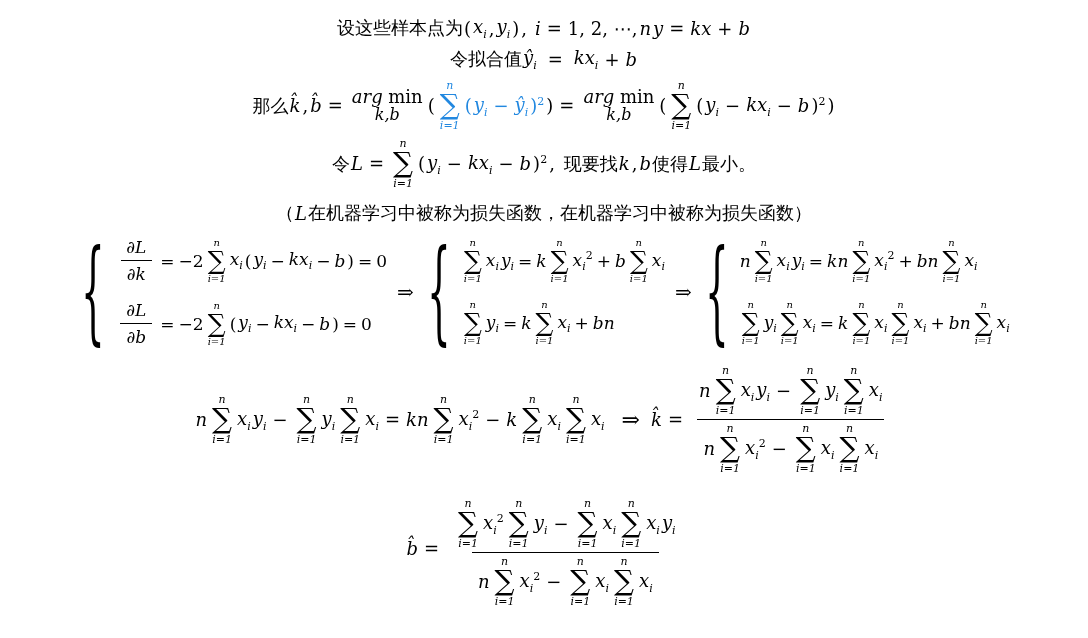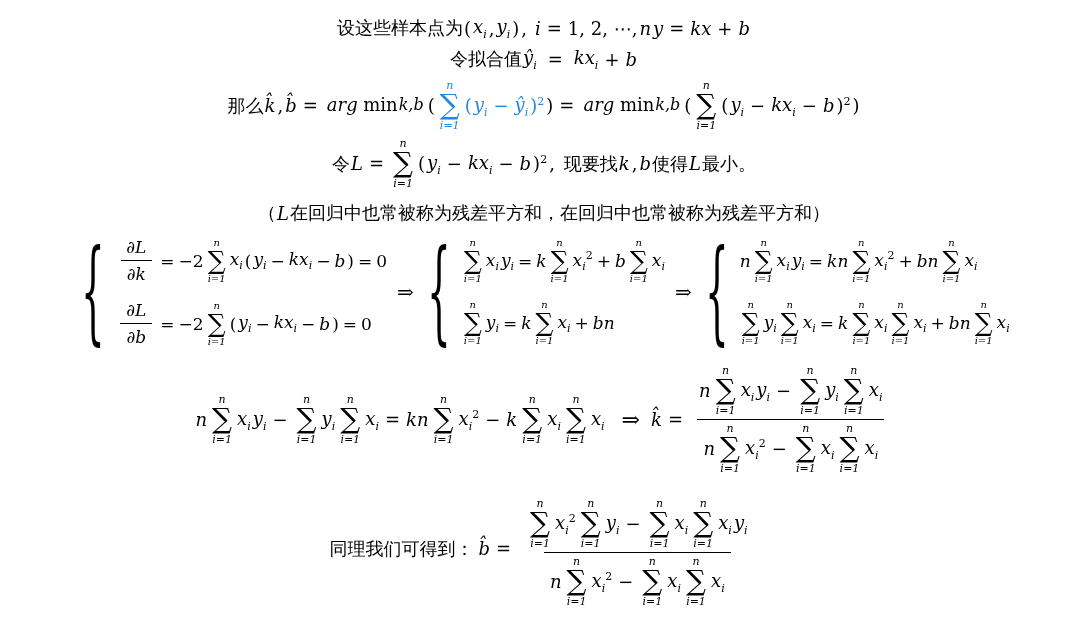--- a/index.html
+++ b/index.html
@@ -27,21 +27,21 @@
   .sum .bot{font-size:11px;font-style:italic;margin-top:1px;}
   .frac{display:inline-flex;flex-direction:column;align-items:center;margin:0 5px;vertical-align:middle;}
   .frac .num{padding:0 5px 3px;}
   .frac .den{border-top:1.5px solid currentColor;padding:3px 5px 0;}
   .cases{display:inline-flex;align-items:center;}
   .brace{
     display:inline-block;font-size:44px;line-height:1;font-style:normal;
     transform:scale(0.85,2.55);transform-origin:center;margin:0 8px 0 2px;font-weight:400;
   }
   .rows{display:inline-flex;flex-direction:column;align-items:flex-start;gap:16px;}
-  .argmin{display:inline-flex;flex-direction:row;align-items:center;line-height:1.05;margin:3px 3px;text-align:center;}
+  .argmin{display:inline-flex;flex-direction:column;align-items:center;line-height:1.05;margin:3px 3px;text-align:center;}
   .argmin .bot{font-size:16px;font-style:italic;}
   .sp{display:inline-block;}
   .tight{font-size:17px;}
   .tight .sum .sig{font-size:25px;}
   .tight .sum .top,.tight .sum .bot{font-size:10px;}
   .tight .op{margin:0 3px;}
   .tight .imp{margin:0 9px;font-size:20px;}
   .tight .sum{margin:0 3px;}
   .l1{margin-top:4px;}
   .l2{margin-top:7px;justify-content:center;}
@@ -160,21 +160,21 @@
         <span class="mi">b</span>
         <span class="mtext">使得</span>
         <span class="mi">L</span>
         <span class="mtext">最小。</span>
       </span>
     </div>
   <div class="mline l5">
       <span class="mrow">
         <span class="mtext">（</span>
         <span class="mi">L</span>
-        <span class="mtext">在回归中也常被称为残差平方和，在回归中也常被称为残差平方和）</span>
+        <span class="mtext">在机器学习中被称为损失函数，在机器学习中被称为损失函数）</span>
       </span>
     </div>
   <div class="mline l6 tight">
       <span class="mrow">
         <span class="cases">
           <span class="brace">{</span>
           <span class="rows">
             <span class="mrow">
               <span class="frac">
                 <span class="num"><span class="mrow">
@@ -442,21 +442,20 @@
                 <span class="sig">∑</span>
                 <span class="bot">i=1</span>
               </span>
               <span class="mi">x<sub>i</sub></span>
             </span></span>
         </span>
       </span>
     </div>
   <div class="mline l8">
       <span class="mrow">
-        <span class="mtext">同理我们可得到：</span>
         <span class="sp" style="width: 4px;"></span>
         <span class="mi">b̂</span>
         <span class="op">=</span>
         <span class="frac">
           <span class="num"><span class="mrow">
               <span class="sum">
                 <span class="top">n</span>
                 <span class="sig">∑</span>
                 <span class="bot">i=1</span>
               </span>

